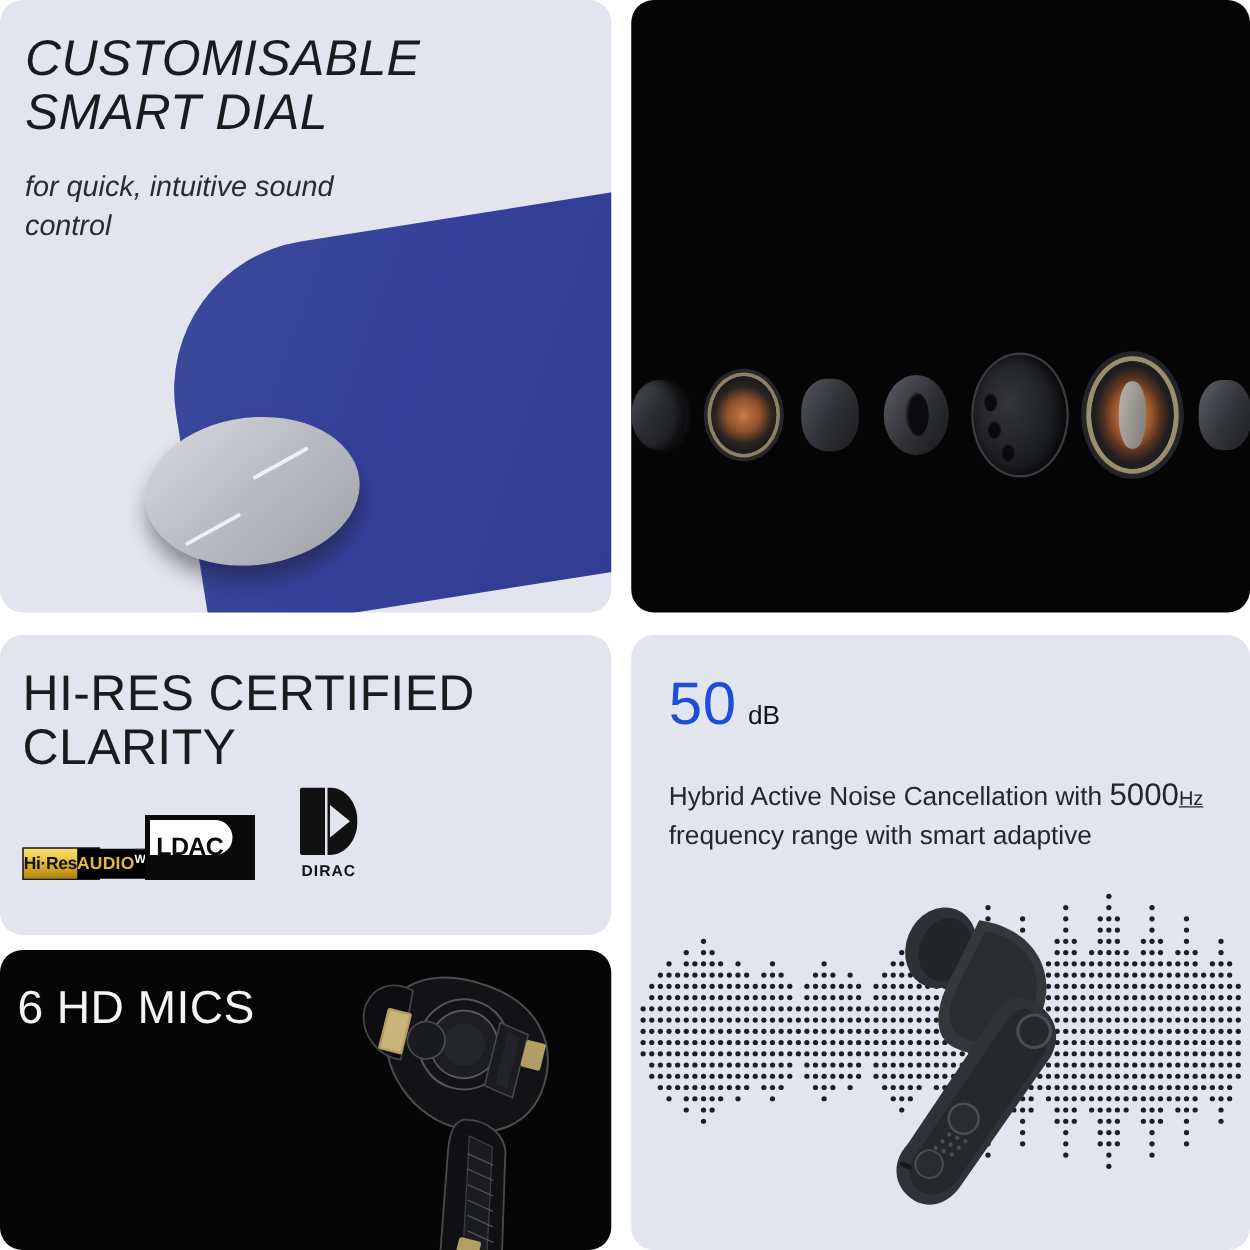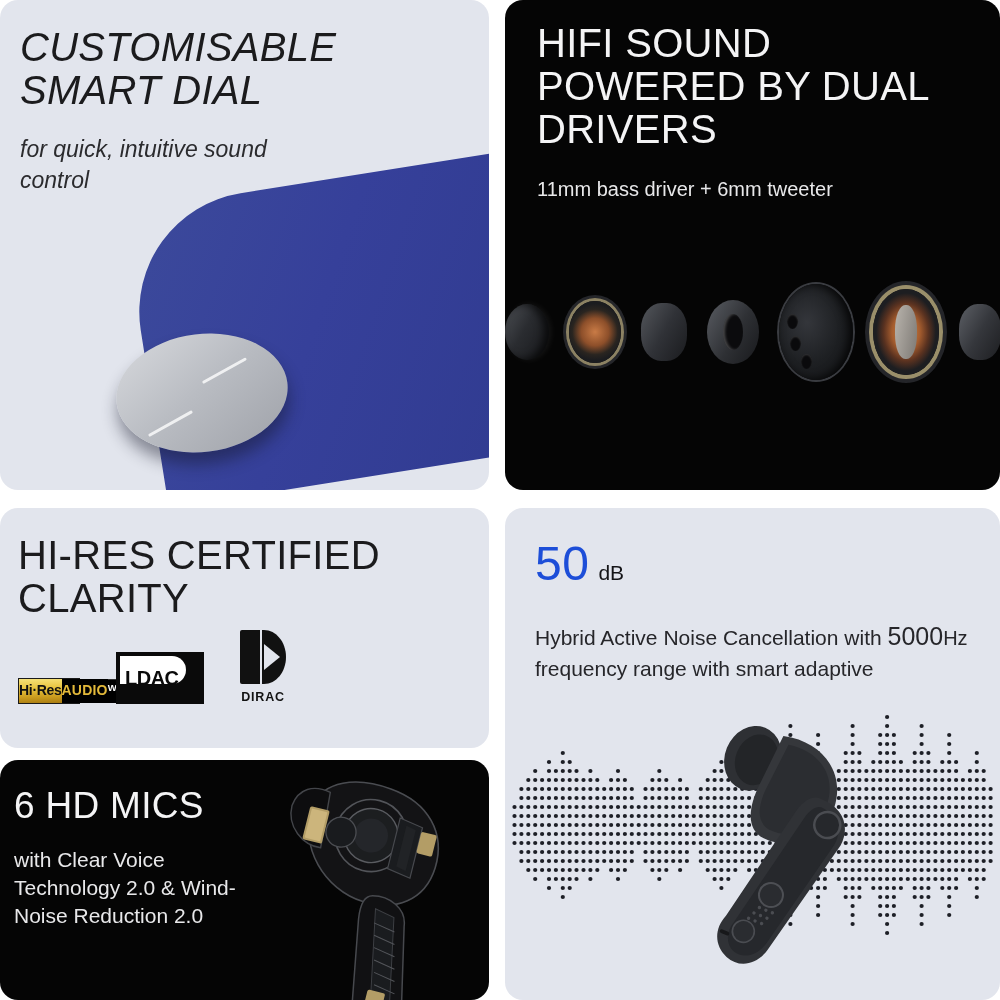--- a/index.html
+++ b/index.html
@@ -49,21 +49,21 @@
   .txt-anc    { position: absolute; left: 30px; top: 28px;  width: 440px; }
   .txt-mics   { position: absolute; left: 14px; top: 26px;  width: 290px; z-index: 3; }
   .txt-mics .sub { margin-top: 20px; font-size: 21px; }
 
   
   .stat { display: flex; align-items: baseline; gap: 9px; }
   .stat-value { font-size: 48px; font-weight: 400; color: #1d4ed8; letter-spacing: 0.5px; }
   .stat-unit  { font-size: 21px; color: #141417; }
   .anc-body   { margin-top: 28px; font-size: 21px; line-height: 1.4; color: #26262a; }
   .anc-body .big { font-size: 25px; }
-  .anc-body .sm  { font-size: 20px; }
+  .anc-body .sm  { font-size: 16px; text-decoration: underline; }
 
   
   .case-body {
     position: absolute; left: 122px; top: 212px;
     width: 430px; height: 300px;
     background: linear-gradient(118deg, #3c4a9b 0%, #36409a 42%, #2f3a8e 100%);
     border-radius: 120px 26px 0 0;
     transform: rotate(-9deg);
     transform-origin: left top;
   }
@@ -220,26 +220,20 @@
 
     <div class="txt-dial">
       <div class="headline">CUSTOMISABLE
 SMART DIAL</div>
       <div class="sub">for quick, intuitive sound
 control</div>
     </div>
   </div>
 
   <div class="panel dark" id="p-hifi">
-    <div class="txt-hifi">
-      <div class="headline on-dark">HIFI SOUND
-POWERED BY DUAL
-DRIVERS</div>
-      <div class="sub on-dark">11mm bass driver + 6mm tweeter</div>
-    </div>
 
     <div class="drivers">
       <div class="drv drv-plate"></div>
       <div class="drv drv-coil-sm"></div>
       <div class="drv drv-cap"></div>
       <div class="drv drv-ring"></div>
       <div class="drv drv-dome">
         <span class="hole h1"></span>
           <span class="hole h2"></span>
           <span class="hole h3"></span>
@@ -1249,23 +1243,20 @@
           <circle cx="142" cy="226" r="1.7"></circle>
         </g>
         <rect x="106" y="246" width="10" height="4" rx="2" fill="#17181a"></rect>
       </g>
     </svg>
   </div>
 
   <div class="panel dark" id="p-mics">
     <div class="txt-mics">
       <div class="headline on-dark small">6 HD MICS</div>
-      <div class="sub on-dark">with Clear Voice
-Technology 2.0 &amp; Wind-
-Noise Reduction 2.0</div>
     </div>
 
     <svg class="mic-eb" viewBox="0 0 240 240">
       <g transform="rotate(14 120 120)">
         <path d="M40 58 C44 30 76 18 112 22 C152 26 176 52 174 88
                  C172 122 146 140 112 138 C72 136 36 100 40 58 Z" fill="#141416" stroke="#4d4f54" stroke-width="1.6"></path>
         <path d="M20 62 C22 44 36 36 54 40 L58 96 C40 98 20 84 20 62 Z" fill="#0e0e10" stroke="#46484d" stroke-width="1.4"></path>
         <rect x="38" y="58" width="20" height="34" rx="2" fill="#b9a36a"></rect>
         <rect x="40" y="60" width="16" height="30" rx="1" fill="#d3bb80"></rect>
         <circle cx="104" cy="72" r="36" fill="none" stroke="#55575c" stroke-width="1.6"></circle>

